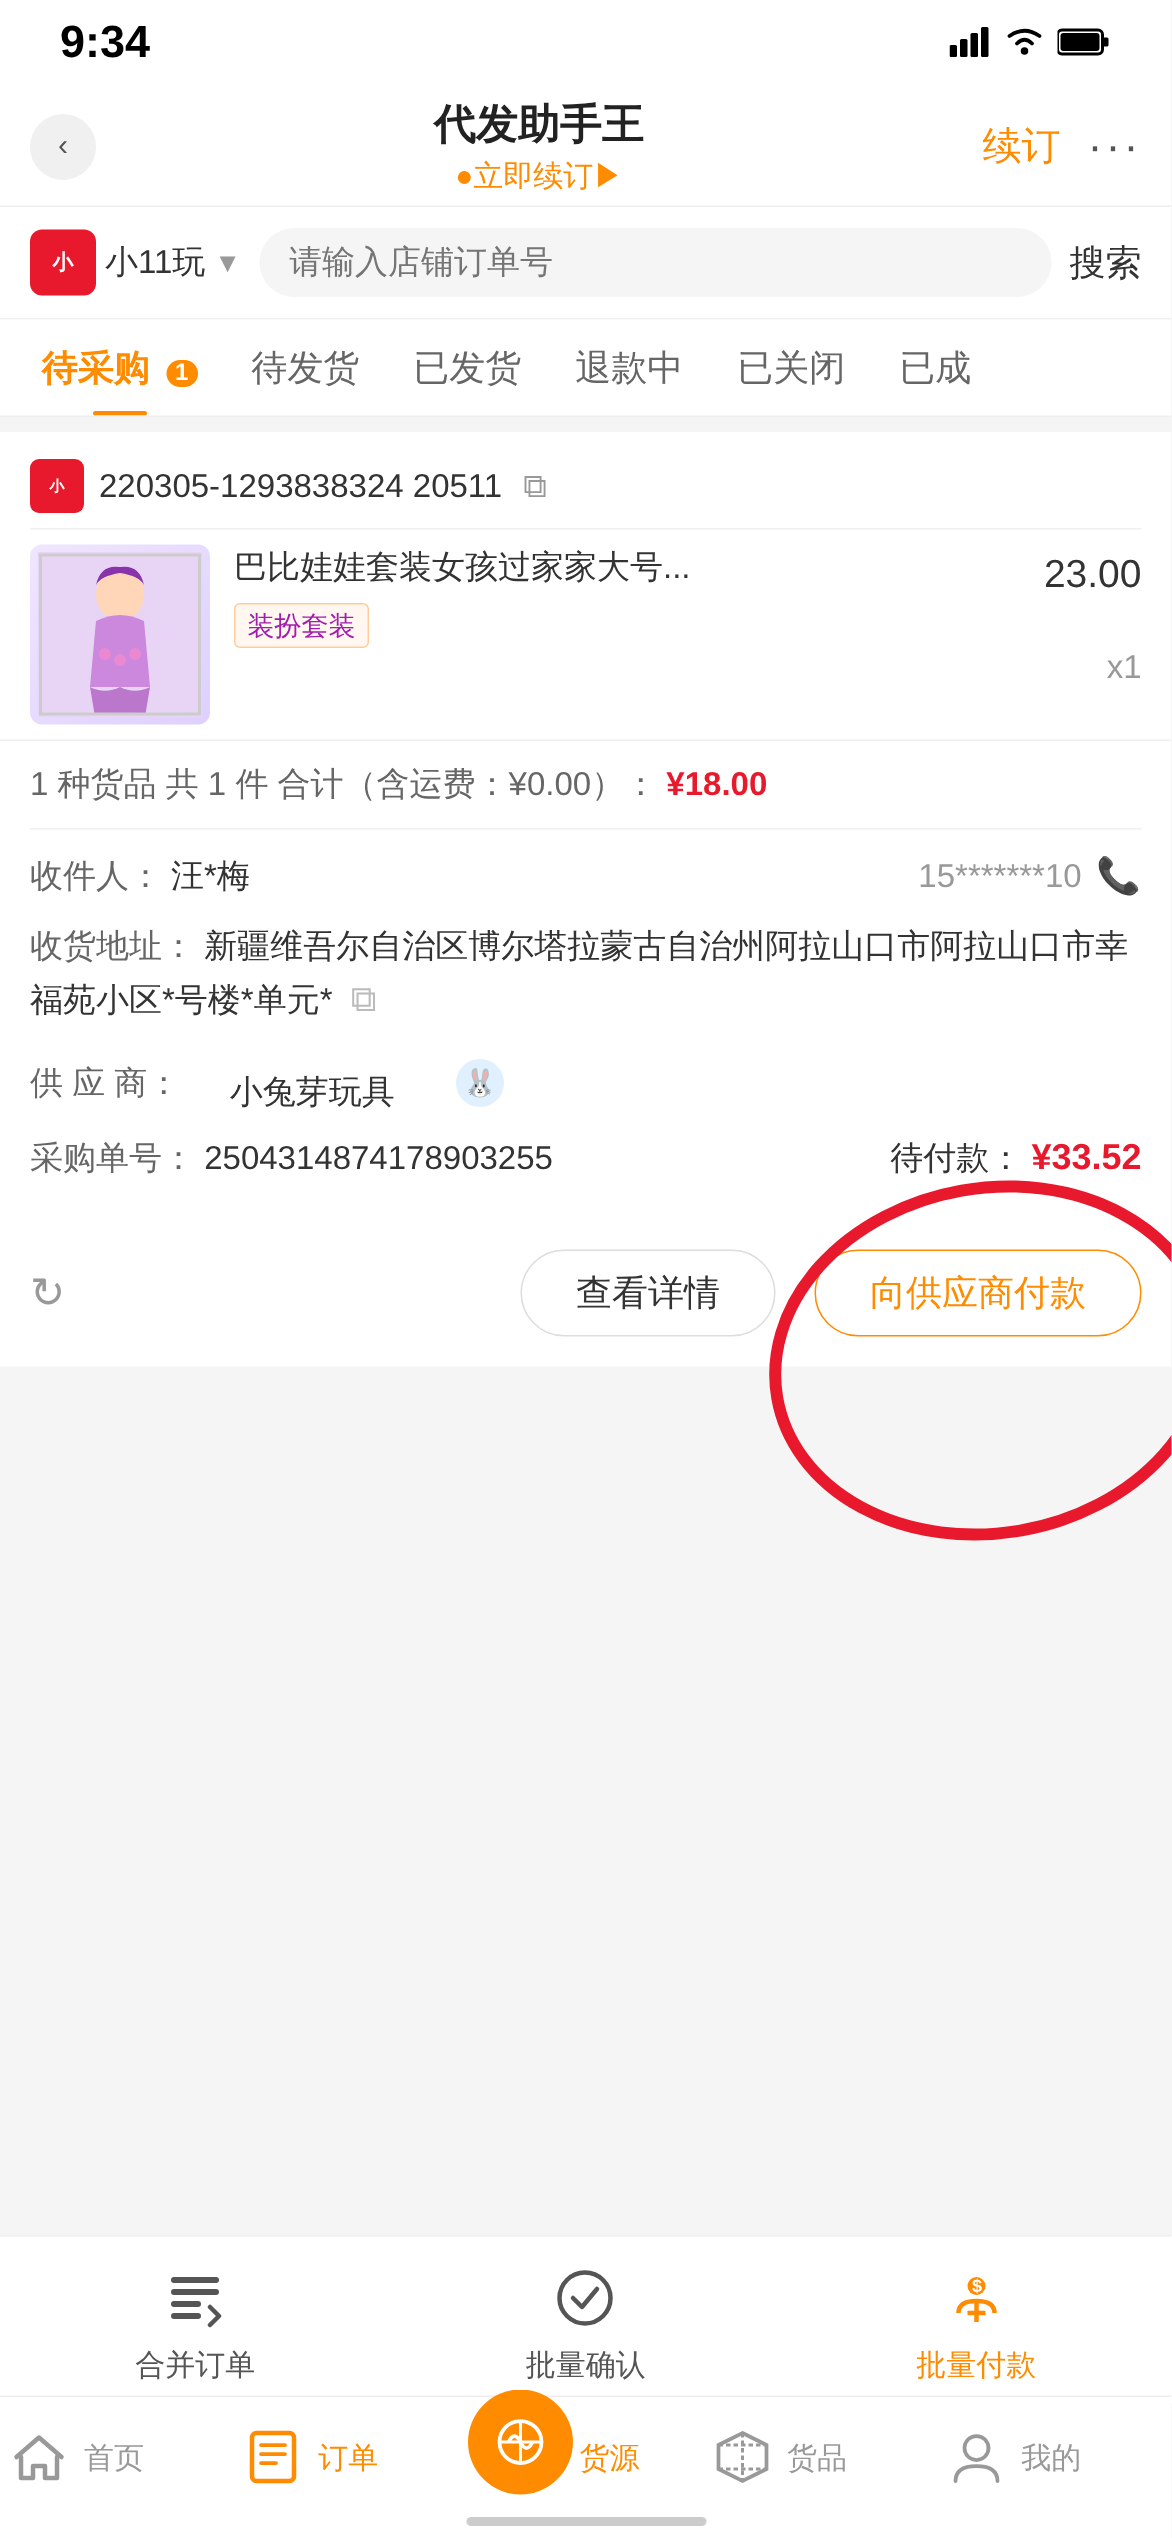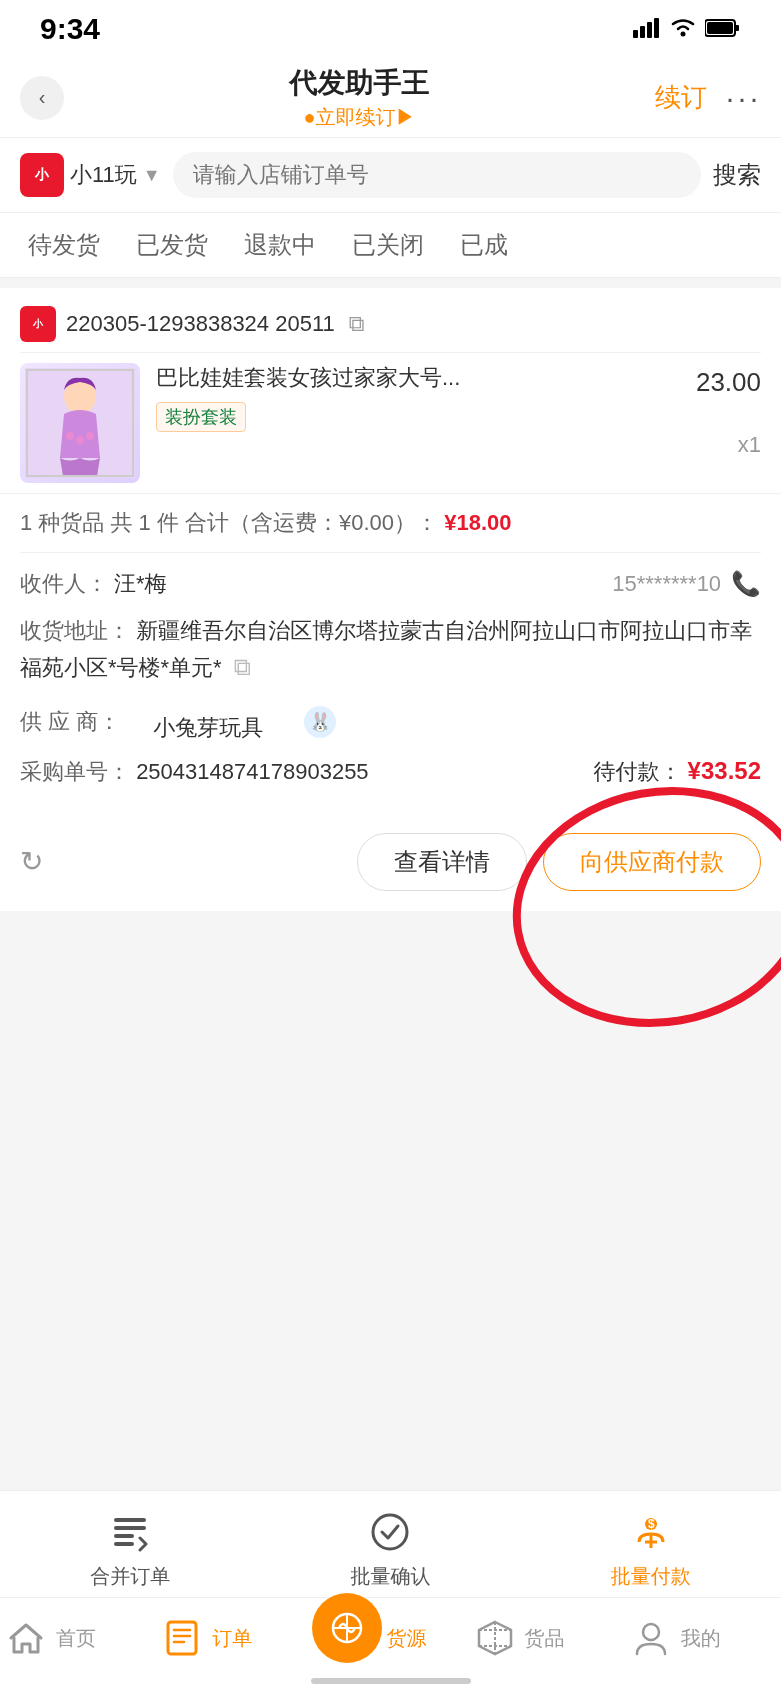--- a/index.html
+++ b/index.html
@@ -171,21 +171,21 @@
       overflow: hidden;
       flex-shrink: 0;
       display: flex; align-items: center; justify-content: center;
       font-size: 40px;
     }
     .product-info { flex: 1; }
     .product-name { font-size: 22px; color: #333; line-height: 1.4; }
     .product-tag {
       display: inline-block;
       background: #fff7f0;
-      color: #15803d;
+      color: #a21caf;
       border: 1px solid #ffcc99;
       border-radius: 4px;
       font-size: 18px;
       padding: 2px 8px;
       margin-top: 8px;
     }
     .product-price {
       font-size: 26px;
       color: #333;
       font-weight: 500;
@@ -275,21 +275,21 @@
     .pending-amount { color: #e8192c; font-weight: 600; font-size: 24px; }
 
     
     .action-row {
       display: flex;
       align-items: center;
       justify-content: space-between;
       padding: 16px 20px 20px;
     }
     .refresh-icon { font-size: 28px; color: #999; }
-    .action-buttons { display: flex; gap: 16px; }
+    .action-buttons { display: flex; gap: 26px; }
     .btn-detail {
       padding: 12px 36px;
       border: 1px solid #ddd;
       border-radius: 30px;
       font-size: 24px;
       color: #333;
       background: #fff;
       cursor: pointer;
     }
     .btn-pay {
@@ -449,20 +449,24 @@
     <span class="shop-name-text">小11玩</span>
     <span class="dropdown-arrow">▼</span>
   </div>
   <div class="search-input-wrap">
     <input type="text" placeholder="请输入店铺订单号" style="">
   </div>
   <span class="search-btn">搜索</span>
 </div>
 
 <div class="tab-bar">
+  <div class="tab-item active">
+    <span>待采购</span>
+    <span class="tab-badge">1</span>
+  </div>
   <div class="tab-item">
     <span>待发货</span>
   </div>
   <div class="tab-item">
     <span>已发货</span>
   </div>
   <div class="tab-item">
     <span>退款中</span>
   </div>
   <div class="tab-item">

